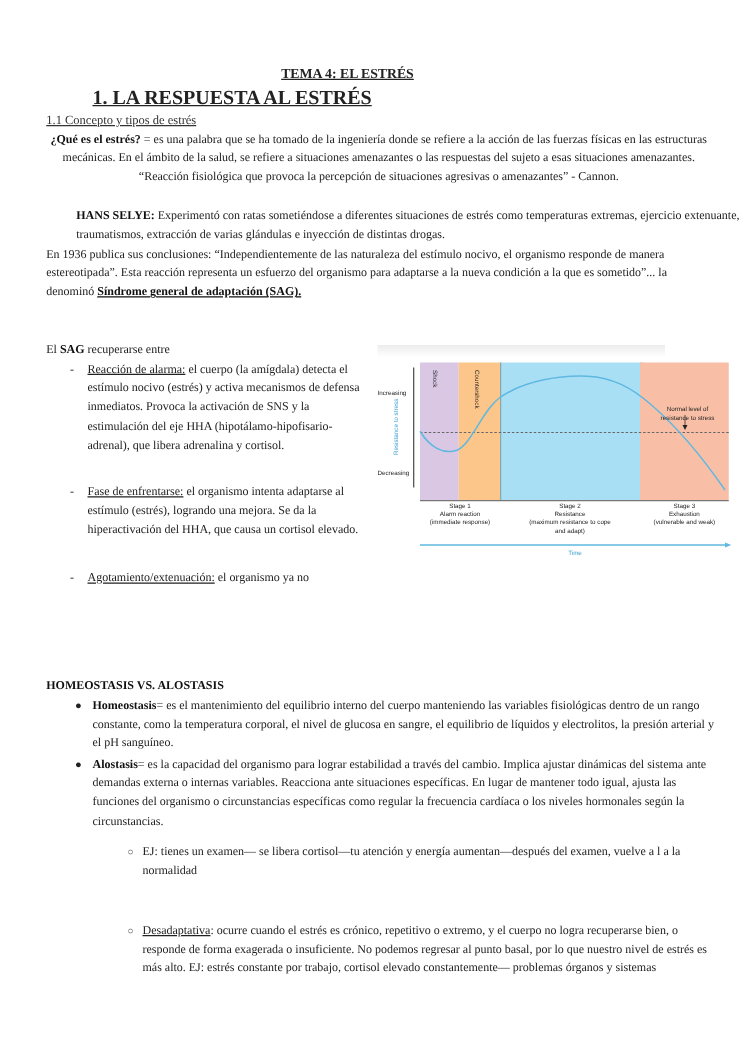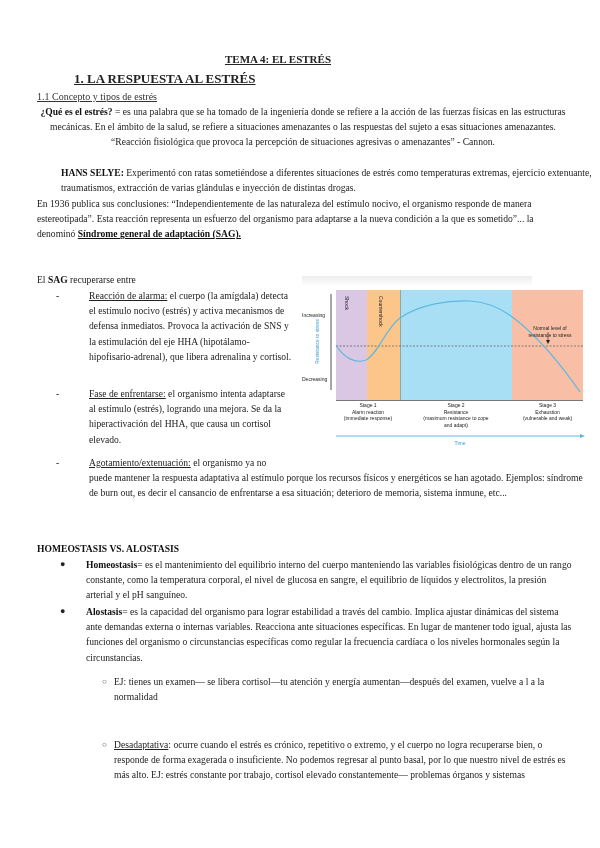--- a/index.html
+++ b/index.html
@@ -3,31 +3,31 @@
 <meta charset="utf-8">
 <style>
   html, body { margin: 0; padding: 0; background: #ffffff; }
   body {
     width: 600px; height: 848px; position: relative; overflow: hidden;
     font-family: "Liberation Serif", "DejaVu Serif", serif;
     color: #222; font-size: 9.6px; line-height: 15.2px;
   }
   .abs { position: absolute; }
   .title { left: 0; width: 556px; top: 52px; text-align: center; font-weight: bold; text-decoration: underline; font-size: 11px; }
-  .h1 { left: 74px; top: 71px; font-weight: bold; text-decoration: underline; font-size: 13px; }
+  .h1 { left: 74px; top: 71px; font-weight: bold; text-decoration: underline; font-size: 16px; }
   .h2 { left: 37px; top: 89px; text-decoration: underline; font-size: 10px; color: #333; }
   .para { left: 37px; width: 532px; }
   b { font-weight: bold; color: #111; }
   u { text-decoration: underline; }
   .dash-item { position: absolute; left: 62px; width: 230px; }
   .dash-item .dash { position: absolute; left: -6px; top: 0; }
-  .dash-item .body { margin-left: 27px; }
+  .dash-item .body { margin-left: 8px; }
   .bullet { position: absolute; left: 62px; width: 510px; }
   .bullet .dot { position: absolute; left: -2px; top: 0; font-size: 9px; }
-  .bullet .body { margin-left: 24px; }
+  .bullet .body { margin-left: 12px; }
   .sub { position: absolute; left: 106px; width: 470px; }
   .sub .circ { position: absolute; left: -4px; top: 0; font-size: 8px; color: #444; }
   .sub .body { margin-left: 8px; }
 
   
   .chart { left: 300px; top: 268px; width: 300px; height: 182px; }
   .chart-shadow { position:absolute; left:2px; top:8px; width:230px; height:10px;
     background: linear-gradient(to bottom, #e4e4e4, #ffffff); opacity:.7; }
   .zone { position: absolute; top: 22px; height: 110px; }
   .yt { position:absolute; font-family: "Liberation Sans", sans-serif; font-size: 5px; color:#222; line-height: 6px; }
@@ -59,21 +59,20 @@
   <span class="dash">-</span>
   <div class="body"><u>Reacción de alarma:</u><span> el cuerpo (la amígdala) detecta el estímulo nocivo (estrés) y activa mecanismos de defensa inmediatos. Provoca la activación de SNS y la estimulación del eje HHA (hipotálamo-hipofisario-adrenal), que libera adrenalina y cortisol.</span></div>
 </div>
 <div class="dash-item" style="top:386px;">
   <span class="dash">-</span>
   <div class="body"><u>Fase de enfrentarse:</u><span> el organismo intenta adaptarse al estímulo (estrés), logrando una mejora. Se da la hiperactivación del HHA, que causa un cortisol elevado.</span></div>
 </div>
 <div class="dash-item" style="top:455px; width:520px;">
   <span class="dash">-</span>
   <div class="body"><u>Agotamiento/extenuación:</u><span> el organismo ya no</span></div>
-  <div class="body" style="width:505px;">puede mantener la respuesta adaptativa al estímulo porque los recursos físicos y energéticos se han agotado. Ejemplos: síndrome de burn out, es decir el cansancio de enfrentarse a esa situación; deterioro de memoria, sistema inmune, etc...</div>
 </div>
 
 <div class="abs chart">
   <div class="chart-shadow"></div>
   <div class="zone" style="left:36px; width:31px; background:#d9c7e4;"></div>
   <div class="zone" style="left:67px; width:33px; background:#fcc589;"></div>
   <div class="zone" style="left:100px; width:112px; background:#a9dff5; border-left:1px solid #8aa; border-right:1px solid #8aa;"></div>
   <div class="zone" style="left:212px; width:71px; background:#f9bfa6;"></div>
   <div style="position:absolute; left:36px; top:132px; width:247px; height:1px; background:#777;"></div>
 

